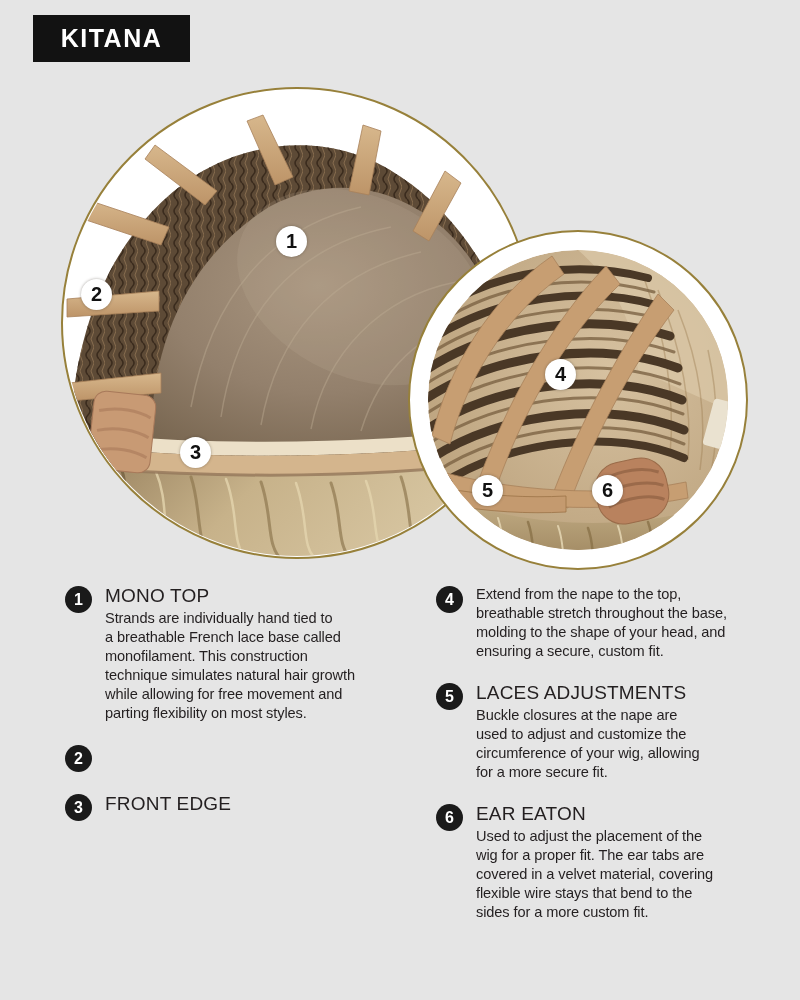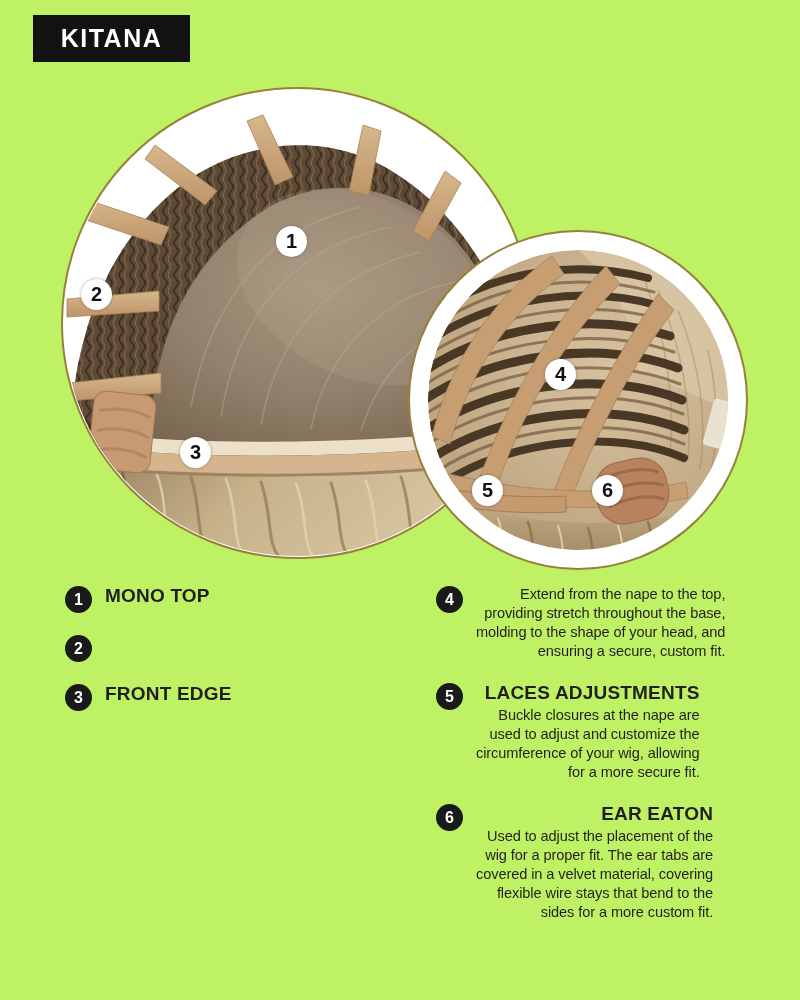--- a/index.html
+++ b/index.html
@@ -1,17 +1,17 @@
 <!DOCTYPE html>
 <html><head>
 <meta charset="utf-8">
 <style>
   html,body{margin:0;padding:0;background:#ffffff;}
-  .page{position:relative;width:800px;height:1000px;background:#bef264;overflow:hidden;
-        font-family:"Liberation Sans",sans-serif;color:#231f20;text-align:right;}
+  .page{position:relative;width:800px;height:1000px;background:#e5e5e5;overflow:hidden;
+        font-family:"Liberation Sans",sans-serif;color:#231f20;}
 
   
   .title-box{position:absolute;left:33px;top:15px;width:157px;height:47px;background:#121212;
              display:flex;align-items:center;justify-content:center;}
   .title-box span{color:#ffffff;font-weight:bold;font-size:25px;letter-spacing:1.5px;}
   .brand{position:absolute;left:538px;top:18px;width:240px;height:92px;}
 
   
   .diagram{position:absolute;left:0;top:0;width:800px;height:1000px;}
   .big-circle{position:absolute;left:61px;top:87px;width:472px;height:472px;border-radius:50%;
@@ -28,21 +28,21 @@
   .m4{left:545px;top:359px}.m5{left:472px;top:475px}.m6{left:592px;top:475px}
 
   
   .features{position:absolute;top:585px;width:350px;}
   .features.left{left:65px;}
   .features.right{left:436px;}
   .feature{display:flex;margin-bottom:21px;}
   .badge{flex:0 0 27px;width:27px;height:27px;margin-top:1px;border-radius:50%;background:#1a1a1a;
          color:#ffffff;font-weight:bold;font-size:16px;display:flex;align-items:center;justify-content:center;}
   .ftext{margin-left:13px;}
-  .ftext h3{margin:0 0 3px 0;font-size:19px;font-weight:bold;letter-spacing:0.2px;line-height:21px;}
+  .ftext h3{margin:0 0 3px 0;font-size:19px;font-weight:normal;letter-spacing:0.2px;line-height:21px;}
   .ftext p{margin:0;font-size:14.6px;line-height:19px;white-space:pre-line;letter-spacing:-0.1px;}
 </style>
 </head>
 <body>
 
 <div class="page">
 
   <div class="title-box">
     <span>KITANA</span>
   </div>
@@ -227,39 +227,45 @@
     <div class="marker m4">4</div>
     <div class="marker m5">5</div>
     <div class="marker m6">6</div>
   </div>
 
   <div class="features left">
     <div class="feature">
       <div class="badge">1</div>
       <div class="ftext">
         <h3>MONO TOP</h3>
+        <p>Strands are individually hand tied to
+a breathable French lace base called
+monofilament. This construction
+technique simulates natural hair growth
+while allowing for free movement and
+parting flexibility on most styles.</p>
       </div>
     </div>
     <div class="feature">
       <div class="badge">2</div>
     </div>
     <div class="feature">
       <div class="badge">3</div>
       <div class="ftext">
         <h3>FRONT EDGE</h3>
       </div>
     </div>
   </div>
 
   <div class="features right">
     <div class="feature">
       <div class="badge">4</div>
       <div class="ftext">
         <p>Extend from the nape to the top,
-providing stretch throughout the base,
+breathable stretch throughout the base,
 molding to the shape of your head, and
 ensuring a secure, custom fit.</p>
       </div>
     </div>
     <div class="feature">
       <div class="badge">5</div>
       <div class="ftext">
         <h3>LACES ADJUSTMENTS</h3>
         <p>Buckle closures at the nape are
 used to adjust and customize the

